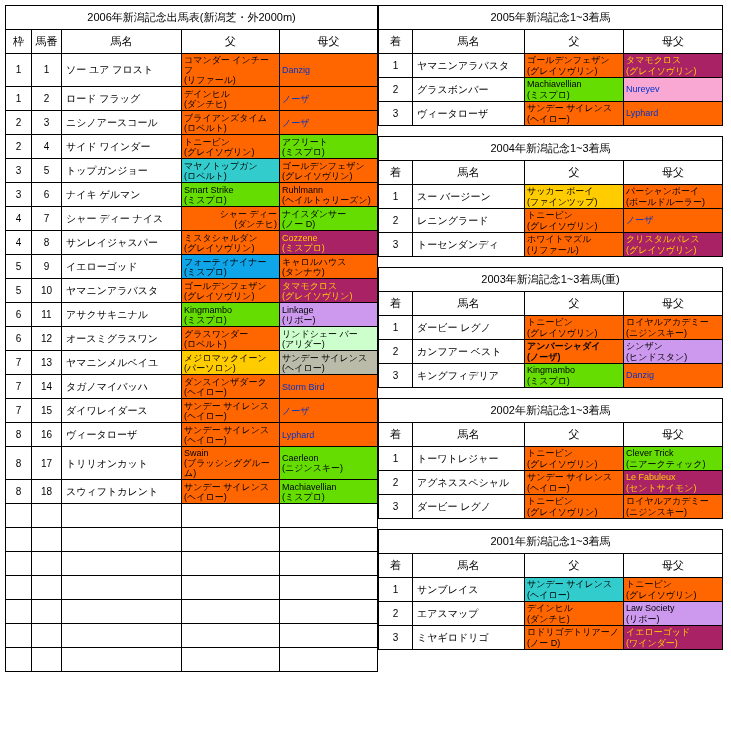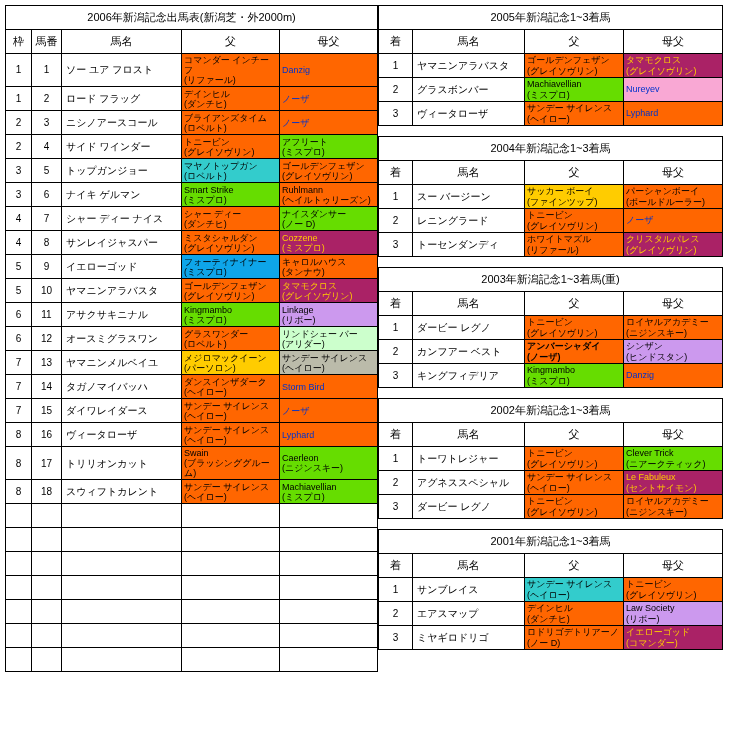--- a/index.html
+++ b/index.html
@@ -172,21 +172,21 @@
             </td>
             <td class="sire-cell" style="background: rgb(255, 102, 0); color: rgb(0, 0, 0);">
               <div>Ruhlmann</div>
               <div>(ヘイルトゥリーズン)</div>
             </td>
           </tr>
           <tr>
             <td class="num">4</td>
             <td class="num">7</td>
             <td class="name-cell">シャー ディー ナイス</td>
-            <td class="sire-cell" style="background: rgb(255, 102, 0); color: rgb(0, 0, 0);">
+            <td class="sire-cell" style="background: rgb(255, 102, 0); color: rgb(0, 0, 0); text-align: right;">
               <div>シャー ディー</div>
               <div>(ダンチヒ)</div>
             </td>
             <td class="sire-cell" style="background: rgb(102, 221, 0); color: rgb(0, 0, 0);">
               <div>ナイスダンサー</div>
               <div>(ノー D)</div>
             </td>
           </tr>
           <tr>
             <td class="num">4</td>
@@ -646,21 +646,21 @@
             </tr>
             <tr>
               <td class="num">3</td>
               <td class="name-cell">ミヤギロドリゴ</td>
               <td class="sire-cell" style="background: rgb(255, 102, 0); color: rgb(0, 0, 0);">
                 <div>ロドリゴデトリアーノ</div>
                 <div>(ノー D)</div>
               </td>
               <td class="sire-cell" style="background: rgb(170, 34, 102); color: rgb(255, 204, 0);">
                 <div>イエローゴッド</div>
-                <div>(コマンダー)</div>
+                <div>(ワインダー)</div>
               </td>
             </tr>
           </tbody>
         </table>
       </div>
   </div>
 
 </div>
 
 </body></html>

